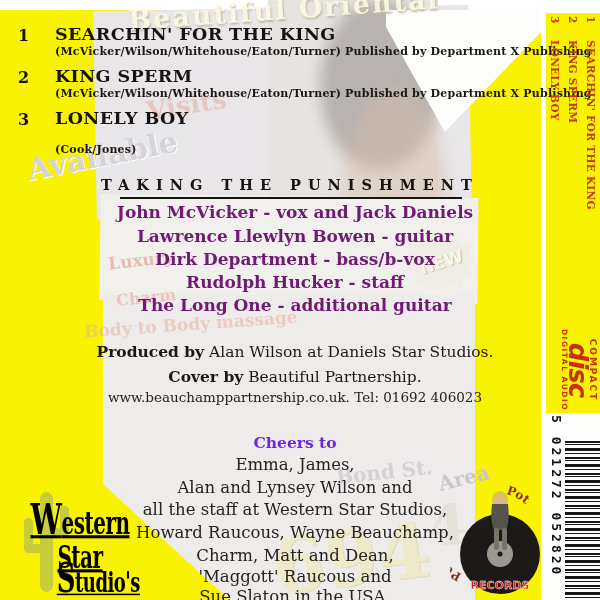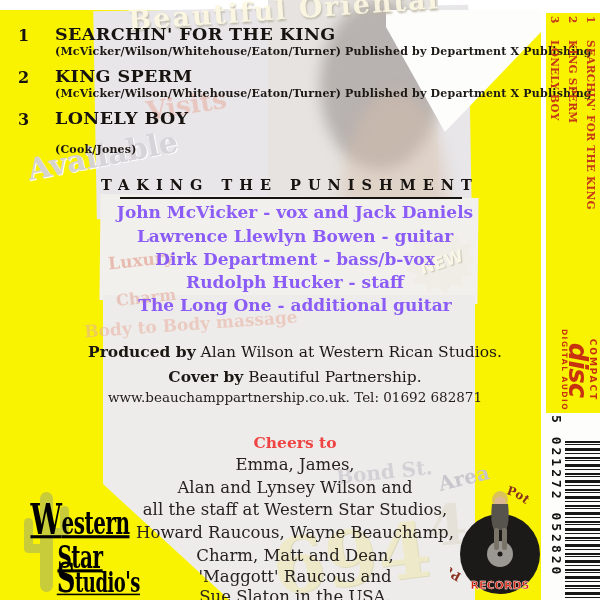--- a/index.html
+++ b/index.html
@@ -49,30 +49,30 @@
   
   .trk-num{font-weight:bold;font-size:16px;color:#171310;left:18px;}
   .trk-title{font-weight:bold;font-size:17.5px;letter-spacing:.4px;color:#171310;left:55px;white-space:nowrap;}
   .trk-credit{font-weight:bold;font-size:11px;letter-spacing:.2px;color:#1c1814;left:55px;white-space:nowrap;}
 
   
   .band-title{left:90px;top:176px;width:400px;text-align:center;font-weight:bold;
               font-size:14.5px;letter-spacing:7px;color:#171310;}
   .band-rule{left:120px;top:197px;width:342px;height:2px;background:#171310;}
   .member{left:60px;width:470px;text-align:center;font-weight:bold;font-size:17px;
-          color:#8b5cf6;white-space:nowrap;}
+          color:#701a75;white-space:nowrap;}
 
   
   .cred{left:60px;width:470px;text-align:center;font-size:15.5px;color:#1c1814;white-space:nowrap;}
   .cred b{font-weight:bold;}
   .contact{left:60px;top:389px;width:470px;text-align:center;font-size:13.5px;color:#24201c;}
 
   
   .cheers-h{left:60px;top:433px;width:470px;text-align:center;font-weight:bold;
-            font-size:15.5px;color:#ef4444;}
+            font-size:15.5px;color:#6d28d9;}
   .cheer{left:60px;width:470px;text-align:center;font-size:16.5px;color:#262220;white-space:nowrap;}
 
   
   .spine-rot{left:600px;top:16px;width:272px;height:54px;transform:rotate(90deg);
              transform-origin:0 0;}
   .spine-row{display:flex;height:18px;align-items:center;font-weight:bold;font-size:10.5px;
              letter-spacing:.3px;color:#c53a17;white-space:nowrap;}
   .spine-row .n{width:14px;margin-right:10px;text-align:left;}
 
   
@@ -151,26 +151,26 @@
 
 <div class="abs band-title">TAKING THE PUNISHMENT</div>
 <div class="abs band-rule"></div>
 <div class="abs member" style="top:202px">John McVicker - vox and Jack Daniels</div>
 <div class="abs member" style="top:226px">Lawrence Llewlyn Bowen - guitar</div>
 <div class="abs member" style="top:249px">Dirk Department - bass/b-vox</div>
 <div class="abs member" style="top:272px">Rudolph Hucker - staff</div>
 <div class="abs member" style="top:295px">The Long One - additional guitar</div>
 
 <div class="abs cred" style="top:342px">
-  <b>Produced by</b><span> Alan Wilson at Western Rican Studios.</span>
+  <b>Produced by</b><span> Alan Wilson at Daniels Star Studios.</span>
 </div>
 <div class="abs cred" style="top:367px">
   <b>Cover by</b><span> Beautiful Partnership.</span>
 </div>
-<div class="abs contact">www.beauchamppartnership.co.uk. Tel: 01692 682871</div>
+<div class="abs contact">www.beauchamppartnership.co.uk. Tel: 01692 406023</div>
 
 <div class="abs cheers-h">Cheers to</div>
 <div class="abs cheer" style="top:455px">Emma, James,</div>
 <div class="abs cheer" style="top:478px">Alan and Lynsey Wilson and</div>
 <div class="abs cheer" style="top:500px">all the staff at Western Star Studios,</div>
 <div class="abs cheer" style="top:523px">Howard Raucous, Wayne Beauchamp,</div>
 <div class="abs cheer" style="top:546px">Charm, Matt and Dean,</div>
 <div class="abs cheer" style="top:567px">'Maggott' Raucous and</div>
 <div class="abs cheer" style="top:587px">Sue Slaton in the USA.</div>
 

